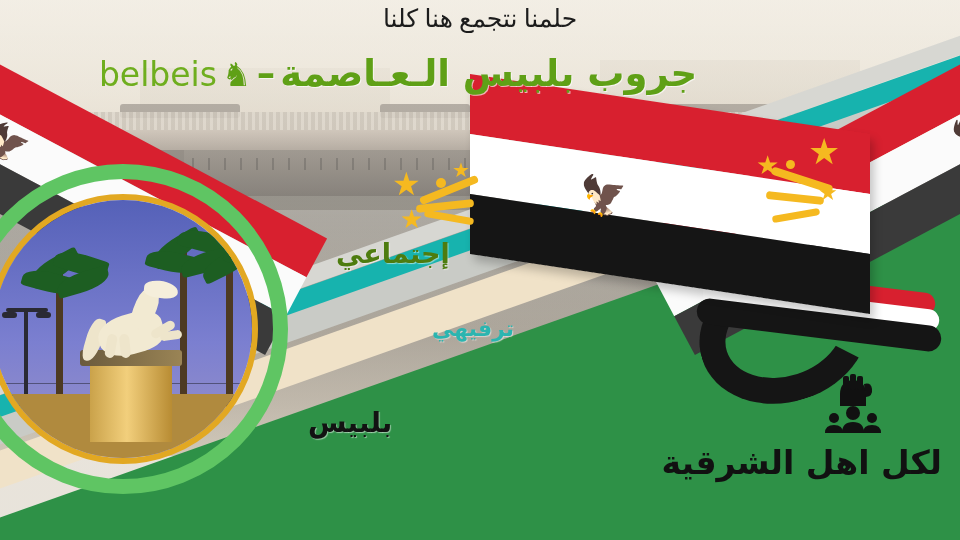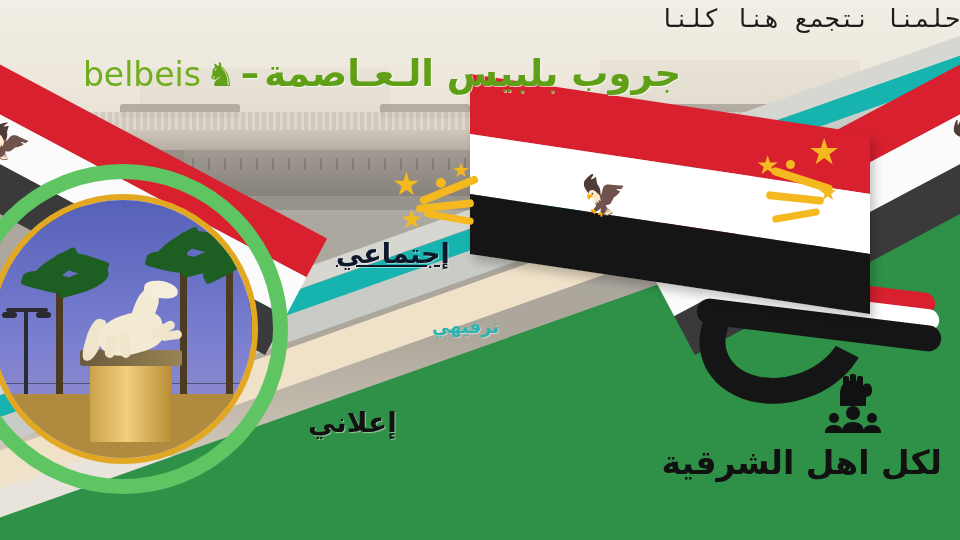--- a/index.html
+++ b/index.html
@@ -94,23 +94,23 @@
       background:#f5eedb;border-radius:46% 60% 40% 40%;transform:rotate(6deg);}
   .horse-leg{position:absolute;background:#eee5cb;border-radius:5px;}
   .horse-tail{position:absolute;left:92px;bottom:96px;width:16px;height:44px;
       background:#eee5cb;border-radius:50% 20% 60% 30%;transform:rotate(16deg);}
   .lamp-pole{position:absolute;left:30px;bottom:54px;width:4px;height:96px;background:#2a2a33;}
   .lamp-arm{position:absolute;left:12px;bottom:146px;width:42px;height:4px;background:#2a2a33;border-radius:3px;}
   .lamp-h{position:absolute;width:15px;height:6px;background:#2a2a33;border-radius:3px;}
   .wire{position:absolute;left:0;width:100%;height:1px;background:rgba(30,30,40,.5);}
 
   
-  .tagline{position:absolute;left:0;top:4px;width:960px;
-      direction:rtl;font-size:25px;color:#1c1c1c;font-family:Liberation Mono, monospace;}
-  .title-row{position:absolute;left:0;top:52px;width:764px;text-align:center;
+  .tagline{position:absolute;left:0;top:4px;width:960px;text-align:center;
+      direction:rtl;font-size:25px;color:#1c1c1c;font-family:Liberation Serif, serif;}
+  .title-row{position:absolute;left:16px;top:52px;width:764px;text-align:center;
       direction:rtl;white-space:nowrap;}
   .title-ar{font-size:37px;font-weight:bold;color:#5fa016;letter-spacing:0px;
       text-shadow:1px 1px 0 rgba(255,255,255,.65);}
   .title-knight{font-size:33px;color:#5fa016;}
   .title-en{font-size:33px;color:#6fae1e;font-family:"DejaVu Sans","Liberation Sans",sans-serif;}
 
   .tagitem{position:absolute;direction:rtl;font-weight:bold;white-space:nowrap;
       text-shadow:1px 1px 1px rgba(255,255,255,.5);}
 
   .brand{position:absolute;right:18px;bottom:58px;direction:rtl;
@@ -237,28 +237,28 @@
 
   <div class="tagline">حلمنا نتجمع هنا كلنا</div>
 
   <div class="title-row">
     <span class="title-ar">جروب بلبيس الـعـاصمة</span>
     <span class="title-ar">–</span>
     <span class="title-knight">♞</span>
     <span class="title-en">belbeis</span>
   </div>
 
-  <div class="tagitem" style="left:336px;top:238px;font-size:27px;color:#0f172a;text-decoration:underline;">
+  <div class="tagitem" style="left:336px;top:238px;font-size:27px;color:#4d7c0f;">
     <span>إجتماعي</span>
   </div>
-  <div class="tagitem" style="left:432px;top:316px;font-size:18px;color:#2bb5b0;">
+  <div class="tagitem" style="left:432px;top:316px;font-size:22px;color:#2bb5b0;">
     <span>ترفيهي</span>
   </div>
   <div class="tagitem" style="left:308px;top:406px;font-size:28px;color:#121212;">
-    <span>إعلاني</span>
+    <span>بلبيس</span>
   </div>
 
   <div class="brand-icon">
     <svg viewBox="0 0 66 66" width="66" height="66" aria-hidden="true">
       <g fill="#111">
         <path d="M20 24 q0-13 13-14 q13 1 13 14 v12 H20 Z"></path>
         <rect x="23" y="6" width="6" height="14" rx="2"></rect>
         <rect x="30" y="4" width="6" height="16" rx="2"></rect>
         <rect x="37" y="6" width="6" height="14" rx="2"></rect>
         <path d="M44 14 q7 -2 8 5 q1 7 -6 8 Z"></path>

